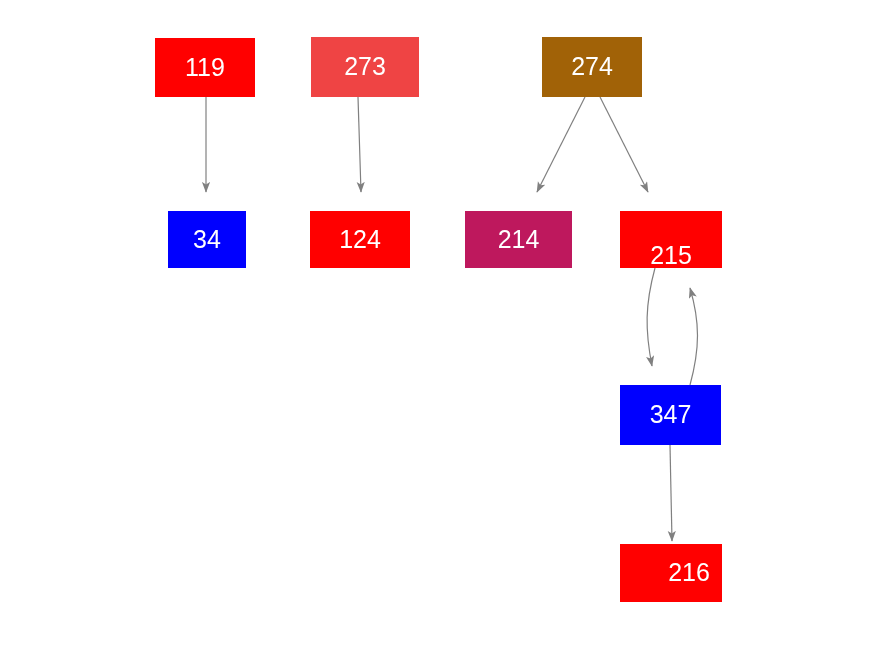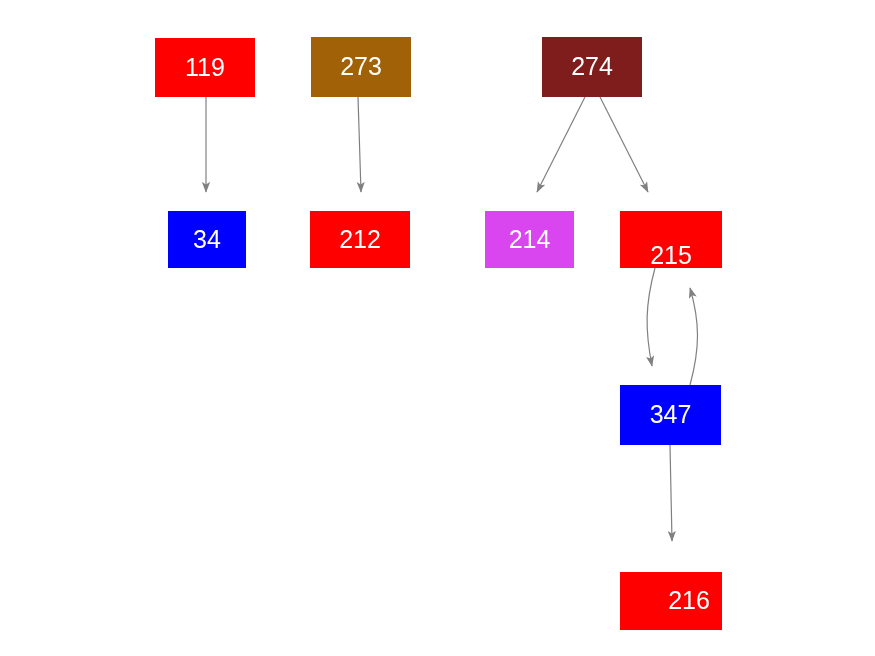--- a/index.html
+++ b/index.html
@@ -68,36 +68,36 @@
       </g>
   </svg>
 
   <div id="node-layer">
       <div class="graph-node" style="left: 155px; top: 38px; width: 100px; height: 59px; background: rgb(255, 0, 0);">
         <span class="node-label">119</span>
       </div>
       <div class="graph-node" style="left: 168px; top: 211px; width: 78px; height: 57px; background: rgb(0, 0, 255);">
         <span class="node-label">34</span>
       </div>
-      <div class="graph-node" style="left: 311px; top: 37px; width: 100px; height: 60px; background: #a16207; align-items: center;">
+      <div class="graph-node" style="left: 311px; top: 37px; width: 108px; height: 60px; background: #ef4444; align-items: center;">
         <span class="node-label">273</span>
       </div>
       <div class="graph-node" style="left: 310px; top: 211px; width: 100px; height: 57px; background: rgb(255, 0, 0);">
-        <span class="node-label">212</span>
+        <span class="node-label">124</span>
       </div>
-      <div class="graph-node" style="left: 542px; top: 37px; width: 100px; height: 60px; background: #7f1d1d; text-align: center;">
+      <div class="graph-node" style="left: 542px; top: 37px; width: 100px; height: 60px; background: #a16207; text-align: center;">
         <span class="node-label">274</span>
       </div>
-      <div class="graph-node" style="left: 485px; top: 211px; width: 89px; height: 57px; background: #d946ef;">
+      <div class="graph-node" style="left: 465px; top: 211px; width: 107px; height: 57px; background: #be185d;">
         <span class="node-label">214</span>
       </div>
       <div class="graph-node" style="left: 620px; top: 211px; width: 102px; height: 57px; background: rgb(255, 0, 0); align-items: flex-end;">
         <span class="node-label">215</span>
       </div>
       <div class="graph-node" style="left: 620px; top: 385px; width: 101px; height: 60px; background: rgb(0, 0, 255);">
         <span class="node-label">347</span>
       </div>
-      <div class="graph-node" style="left: 620px; top: 572px; width: 102px; height: 58px; background: rgb(255, 0, 0); padding-left: 36px;">
+      <div class="graph-node" style="left: 620px; top: 544px; width: 102px; height: 58px; background: rgb(255, 0, 0); padding-left: 36px;">
         <span class="node-label">216</span>
       </div>
     </div>
 
 </div>
 
 </body></html>

